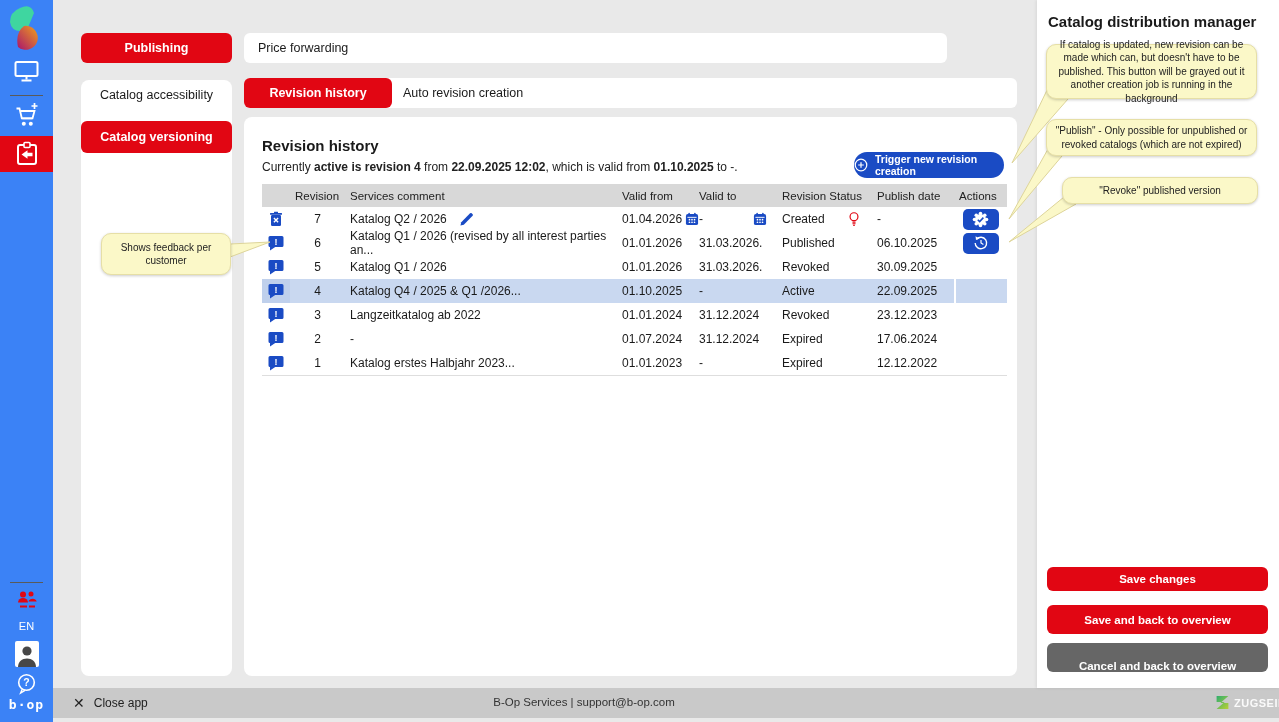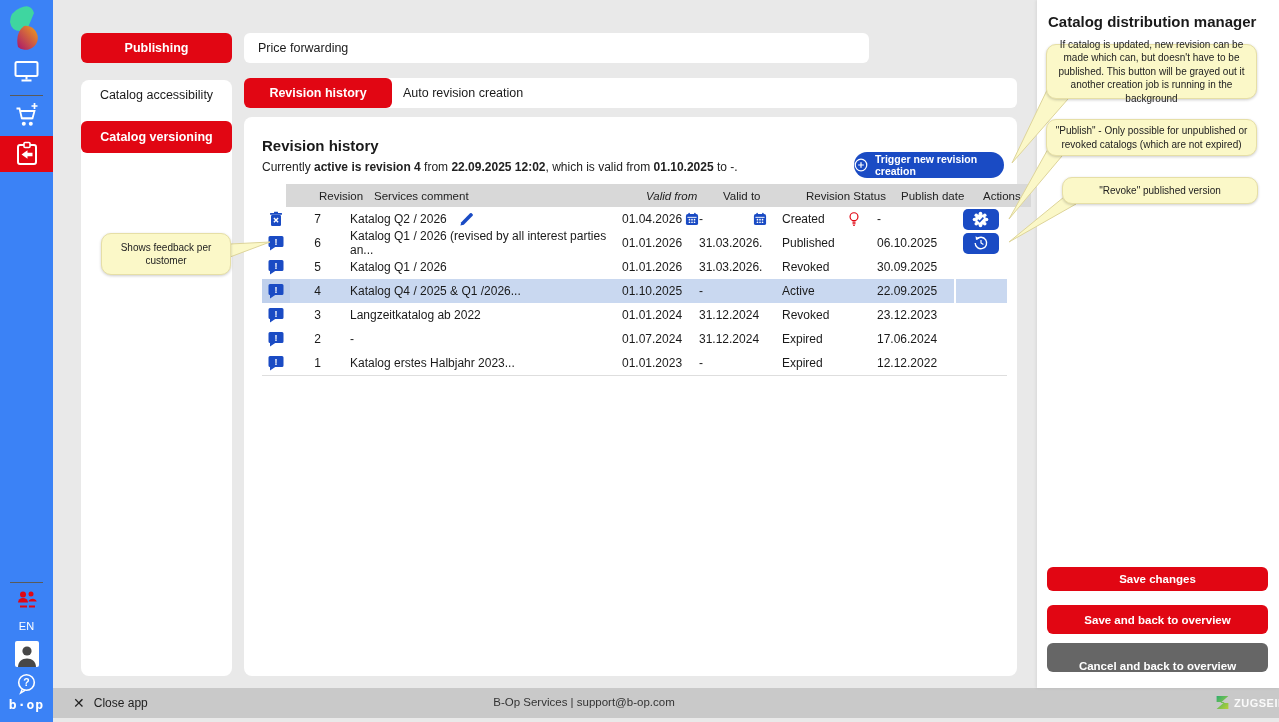--- a/index.html
+++ b/index.html
@@ -21,21 +21,21 @@
            font-weight:bold;font-size:11.5px;cursor:pointer;}
   .bar-white{background:#fff;border-radius:6px;display:flex;align-items:center;font-size:12.5px;}
   .panel{background:#fff;border-radius:8px;}
   
   .h1{font-size:15px;font-weight:bold;}
   .subtitle{font-size:12px;color:#222;}
   .btn-blue-pill{background:#1a4bc4;color:#fff;border-radius:13px;display:flex;align-items:center;
                  justify-content:center;gap:7px;font-size:10.5px;font-weight:bold;cursor:pointer;}
   
   .tbl{left:262px;width:745px;font-size:12px;}
-  .thead{display:flex;background:#d8d8d8;height:23px;align-items:center;font-size:11.5px;color:#222;margin-left:24px;}
+  .thead{display:flex;background:#d8d8d8;height:23px;align-items:center;font-size:11.5px;color:#222;}
   .trow{display:flex;height:24px;align-items:center;border-bottom:1px solid #dedede;background:#fff;}
   .trow.hl{background:#c9d8f0;}
   .trow.hl .c-ac{border-left:2px solid #fff;height:24px;}
   .trow.hl .c-icon{background:#bfd0ec;height:24px;}
   .c{box-sizing:border-box;padding-left:5px;display:flex;align-items:center;height:100%;}
   .c-icon{width:28px;justify-content:center;padding-left:0;}
   .c-rev{width:55px;justify-content:center;padding-left:0;}
   .c-com{width:272px;}
   .c-vf{width:77px;}
   .c-vt{width:83px;justify-content:space-between;padding-right:10px;}
@@ -121,21 +121,21 @@
       <path d="M6.2 16.2L4.6 20l4.4-2.6" fill="none" stroke="#fff" stroke-width="1.4"></path>
       <text x="10.5" y="13.3" text-anchor="middle" font-size="10.5" font-weight="bold" fill="#fff">?</text>
     </svg>
   </div>
   <div class="abs bop-logo" style="top:697px;">b·op</div>
 </div>
 
 <div class="abs btn-red" style="left:81px;top:33px;width:151px;height:30px;">
   <span>Publishing</span>
 </div>
-<div class="abs bar-white" style="left:244px;top:33px;width:625px;height:30px;padding-left:14px;box-sizing:border-box;">
+<div class="abs bar-white" style="left:244px;top:33px;width:703px;height:30px;padding-left:14px;box-sizing:border-box;">
   <span>Price forwarding</span>
 </div>
 
 <div class="abs panel" style="left:81px;top:80px;width:151px;height:596px;"></div>
 <div class="abs" style="left:81px;top:88px;width:151px;text-align:center;font-size:12.5px;">
   <span>Catalog accessibility</span>
 </div>
 <div class="abs btn-red" style="left:81px;top:121px;width:151px;height:32px;">
   <span>Catalog versioning</span>
 </div>
@@ -160,21 +160,21 @@
         <path d="M8 4.8v6.4M4.8 8h6.4" stroke="#fff" stroke-width="1.4"></path>
       </svg>
   </span>
   <span>Trigger new revision creation</span>
 </div>
 
 <div class="abs tbl thead" style="top:184px;">
   <div class="c c-icon"></div>
   <div class="c" style="width:55px;">Revision</div>
   <div class="c c-com">Services comment</div>
-  <div class="c" style="width:77px;font-style:italic;">Valid from</div>
+  <div class="c" style="width:77px;">Valid from</div>
   <div class="c" style="width:83px;">Valid to</div>
   <div class="c" style="width:95px;">Revision Status</div>
   <div class="c" style="width:82px;">Publish date</div>
   <div class="c" style="width:53px;">Actions</div>
 </div>
 
 <div class="abs tbl trow" style="top:207px;">
   <div class="c c-icon">
     <svg viewBox="0 0 16 16" width="16" height="16">
         <rect x="3" y="4" width="10" height="11" rx="1.2" fill="#1a4bc4"></rect>

